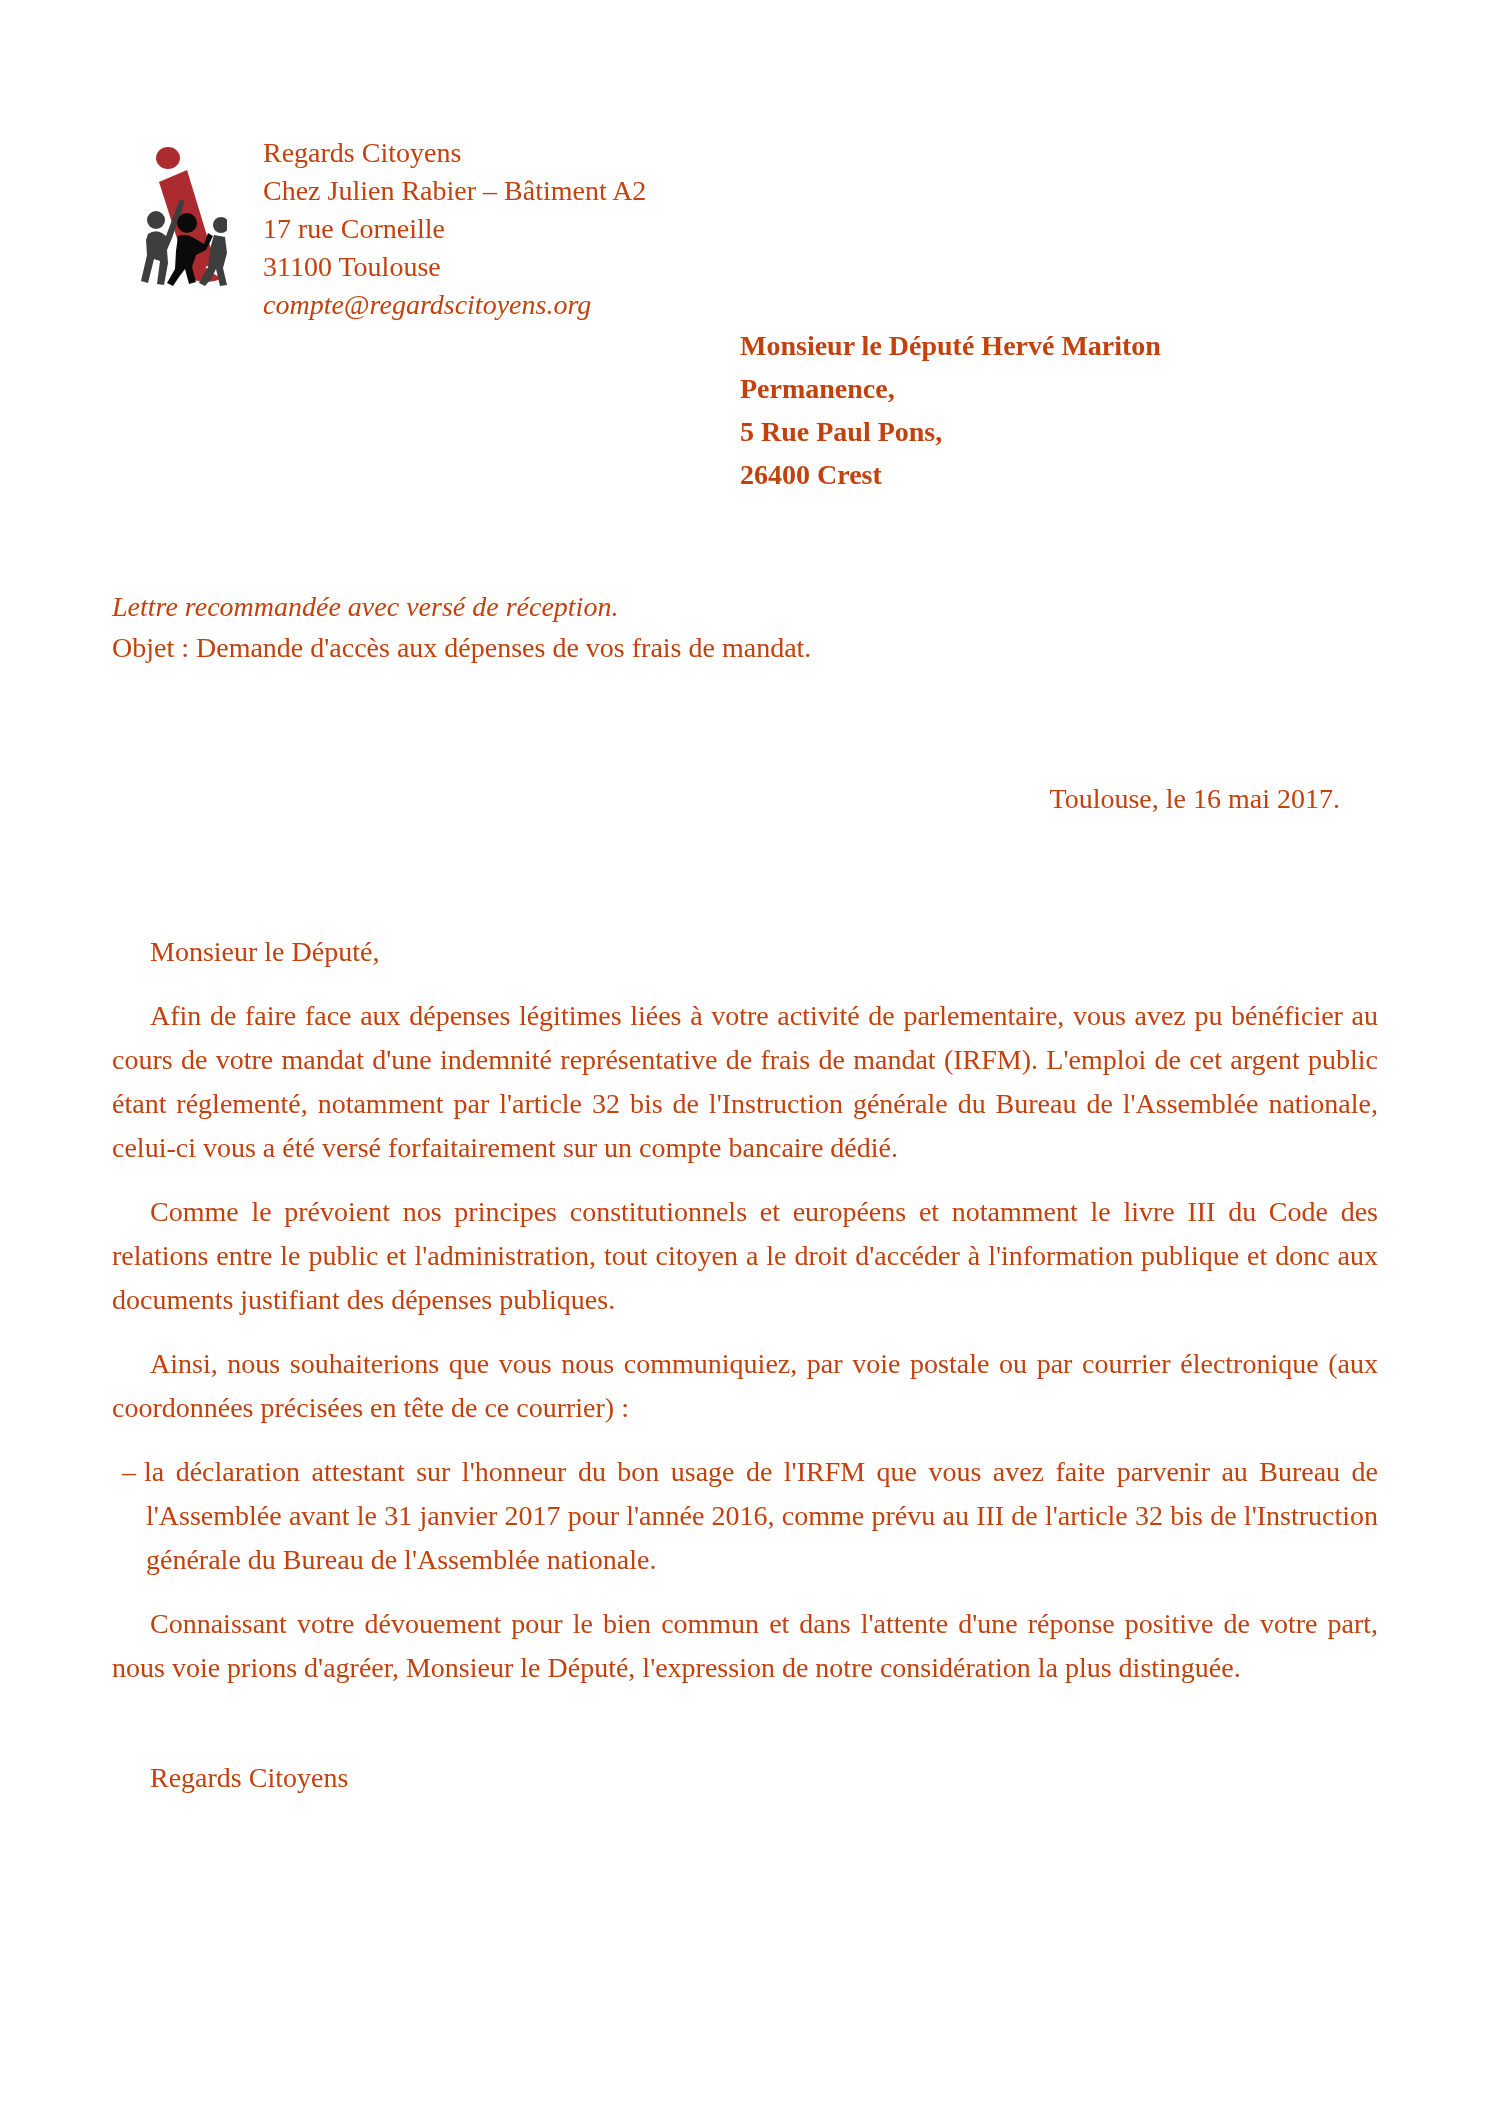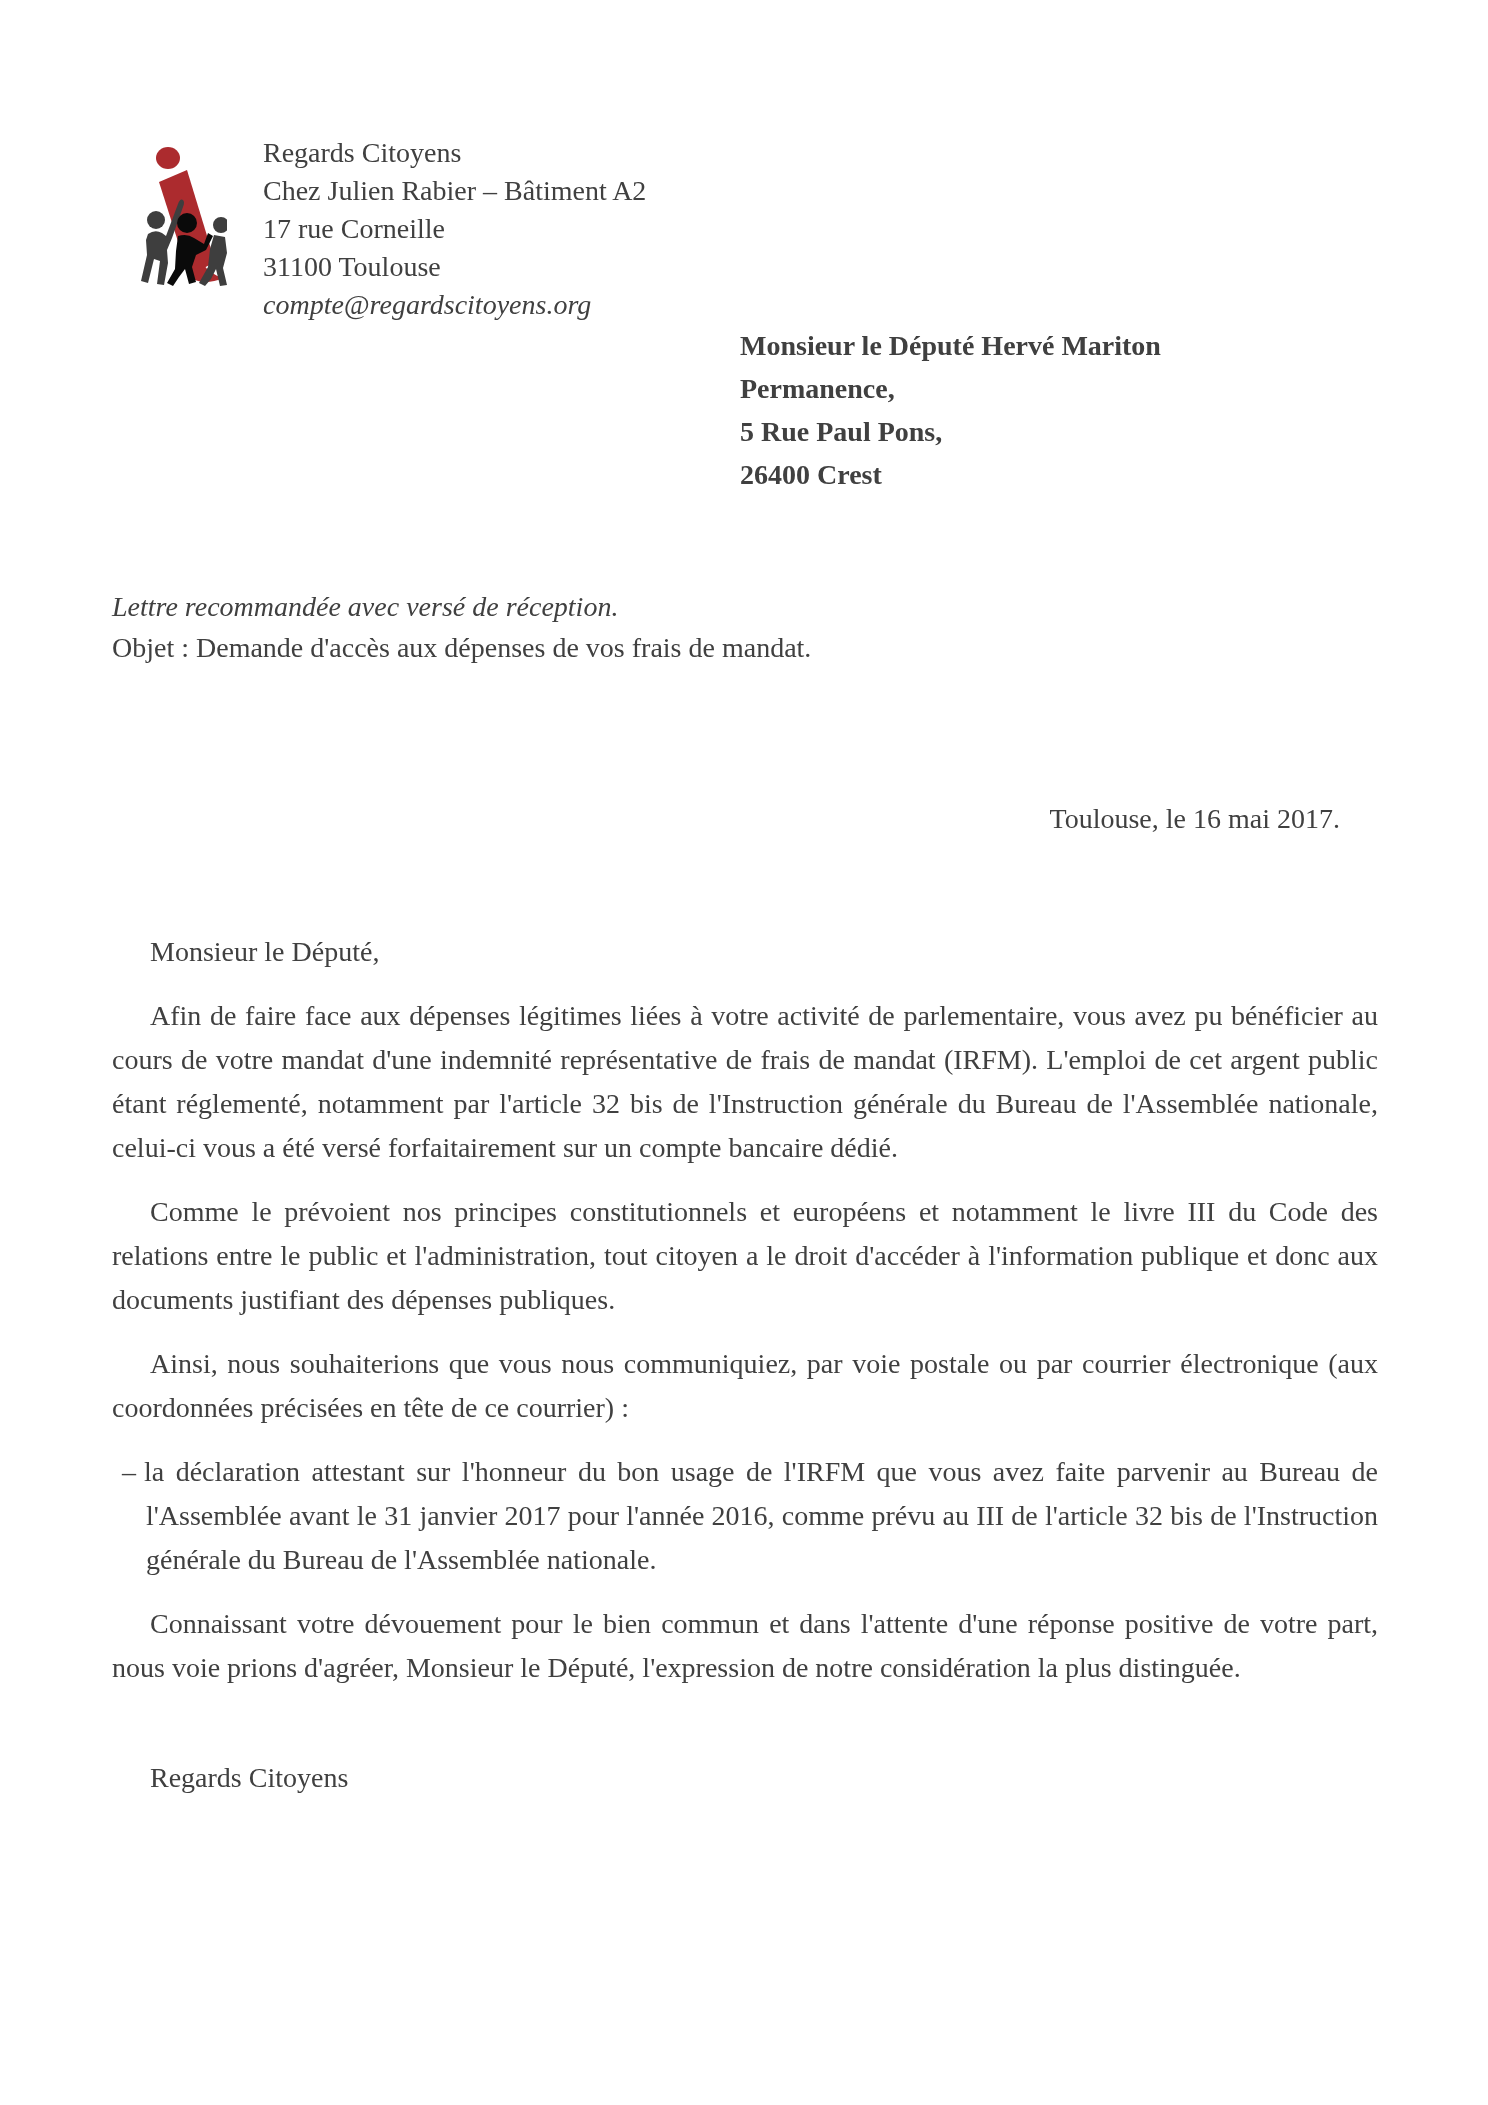--- a/index.html
+++ b/index.html
@@ -2,21 +2,21 @@
 <html><head>
 <meta charset="utf-8">
 <style>
   html, body { margin: 0; padding: 0; background: #ffffff; }
   .sheet {
     position: relative;
     width: 1488px;
     height: 2105px;
     background: #ffffff;
     font-family: "Liberation Serif", "DejaVu Serif", serif;
-    color: #404040;
+    color: #c2410c;
     font-size: 28px;
     overflow: hidden;
   }
   
   .logo {
     position: absolute;
     left: 135px;
     top: 136px;
     width: 92px;
     height: 150px;
@@ -45,21 +45,21 @@
     left: 112px;
     top: 586px;
     line-height: 41px;
     white-space: nowrap;
   }
   .notice-block .notice { font-style: italic; }
   
   .dateline {
     position: absolute;
     left: 112px;
-    top: 796px;
+    top: 776px;
     width: 1228px;
     line-height: 45px;
     text-align: right;
     white-space: nowrap;
   }
   
   .body {
     position: absolute;
     left: 112px;
     top: 930px;

